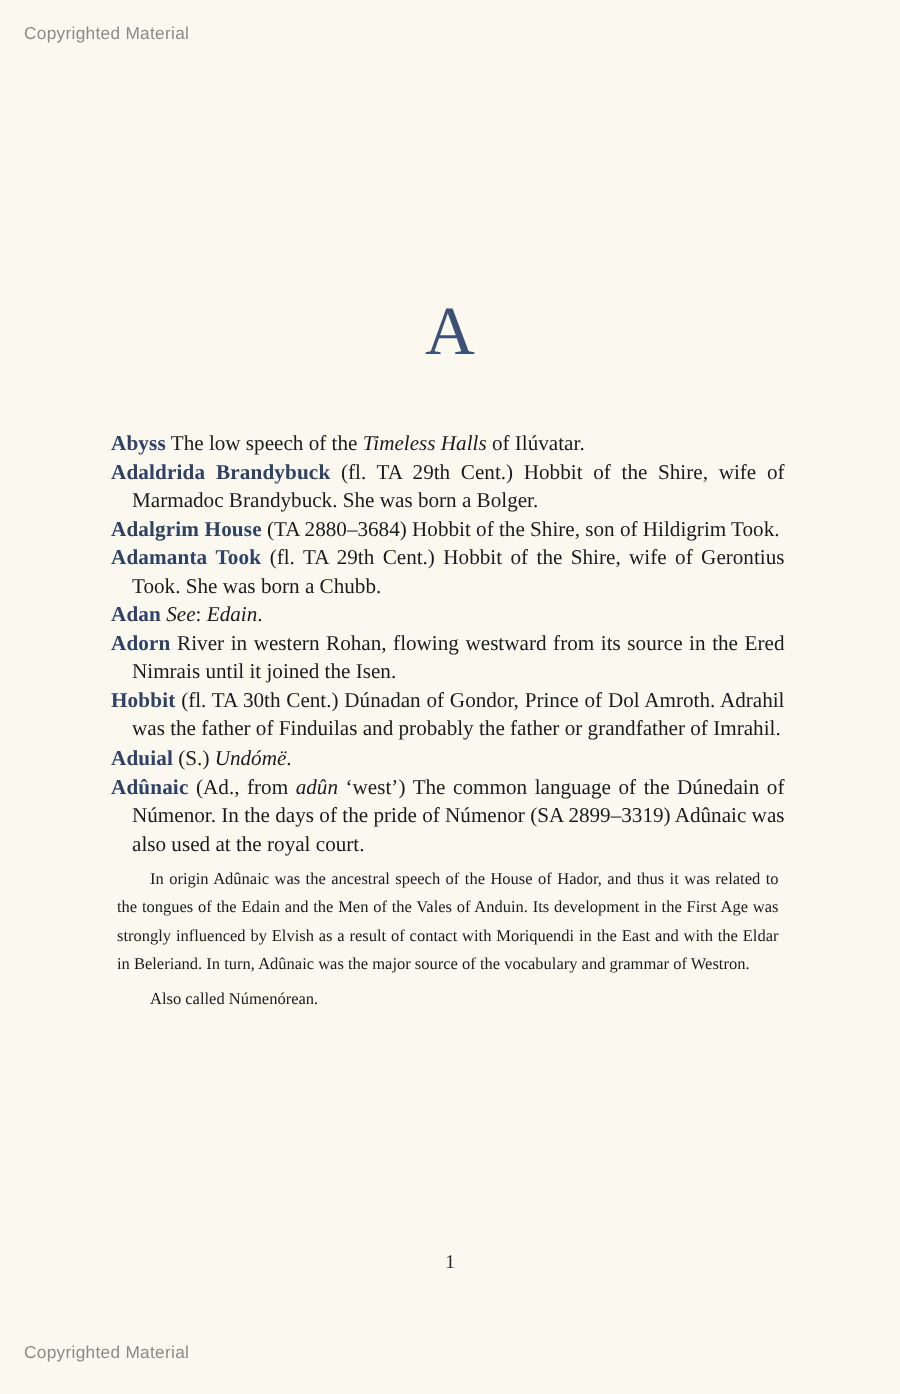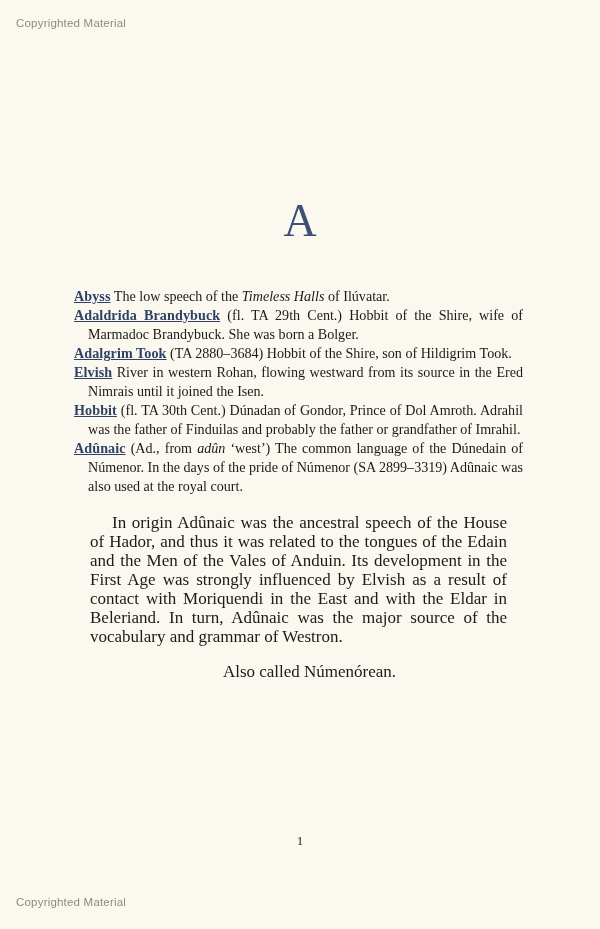--- a/index.html
+++ b/index.html
@@ -63,33 +63,32 @@
     text-indent: -14px;
     margin: 0;
     hyphens: none;
   }
   .entry:last-child { text-align: left; }
 
   .headword {
     font-weight: bold;
     color: #2f4266;
     letter-spacing: 0.1px;
-    text-decoration: underline;
   }
   em, .ital { font-style: italic; }
 
   .para {
     text-align: justify;
     text-justify: inter-word;
-    font-size: 17px;
+    font-size: 11px;
     line-height: 19.05px;
-    margin: 16px;
+    margin: 4px;
     text-indent: 22px;
   }
-  .para-last { text-align: center; }
+  .para-last { text-align: left; }
 
   .page-number {
     position: absolute;
     top: 833px;
     left: 0;
     width: 600px;
     text-align: center;
     font-size: 13px;
     color: #2b2b2b;
   }
@@ -99,23 +98,26 @@
 
 <div class="page">
 
   <div class="watermark watermark-top">Copyrighted Material</div>
 
   <div class="letter-heading">A</div>
 
   <div class="column">
       <p class="entry"><span class="headword">Abyss</span><span> The low speech of the </span><em>Timeless Halls</em><span> of Ilúvatar.</span></p>
       <p class="entry"><span class="headword">Adaldrida Brandybuck</span><span> (fl. TA 29th Cent.) Hobbit of the Shire, wife of Marmadoc Brandybuck. She was born a Bolger.</span></p>
-      <p class="entry"><span class="headword">Adalgrim Took</span><span> (TA 2880–3684) Hobbit of the Shire, son of Hildigrim Took.</span></p>
-      <p class="entry"><span class="headword">Elvish</span><span> River in western Rohan, flowing westward from its source in the Ered Nimrais until it joined the Isen.</span></p>
+      <p class="entry"><span class="headword">Adalgrim House</span><span> (TA 2880–3684) Hobbit of the Shire, son of Hildigrim Took.</span></p>
+      <p class="entry"><span class="headword">Adamanta Took</span><span> (fl. TA 29th Cent.) Hobbit of the Shire, wife of Gerontius Took. She was born a Chubb.</span></p>
+      <p class="entry"><span class="headword">Adan</span><span> </span><em>See</em><span>: </span><em>Edain</em><span>.</span></p>
+      <p class="entry"><span class="headword">Adorn</span><span> River in western Rohan, flowing westward from its source in the Ered Nimrais until it joined the Isen.</span></p>
       <p class="entry"><span class="headword">Hobbit</span><span> (fl. TA 30th Cent.) Dúnadan of Gondor, Prince of Dol Amroth. Adrahil was the father of Finduilas and probably the father or grandfather of Imrahil.</span></p>
+      <p class="entry"><span class="headword">Aduial</span><span> (S.) </span><em>Undómë</em><span>.</span></p>
       <p class="entry"><span class="headword">Adûnaic</span><span> (Ad., from </span><em>adûn</em><span> ‘west’) The common language of the Dúnedain of Númenor. In the days of the pride of Númenor (SA 2899–3319) Adûnaic was also used at the royal court.</span></p>
       <p class="para">In origin Adûnaic was the ancestral speech of the House of Hador, and thus it was related to the tongues of the Edain and the Men of the Vales of Anduin. Its development in the First Age was strongly influenced by Elvish as a result of contact with Moriquendi in the East and with the Eldar in Beleriand. In turn, Adûnaic was the major source of the vocabulary and grammar of Westron.</p>
       <p class="para para-last">Also called Númenórean.</p>
     </div>
 
   <div class="page-number">1</div>
 
   <div class="watermark watermark-bottom">Copyrighted Material</div>
 
 </div>

